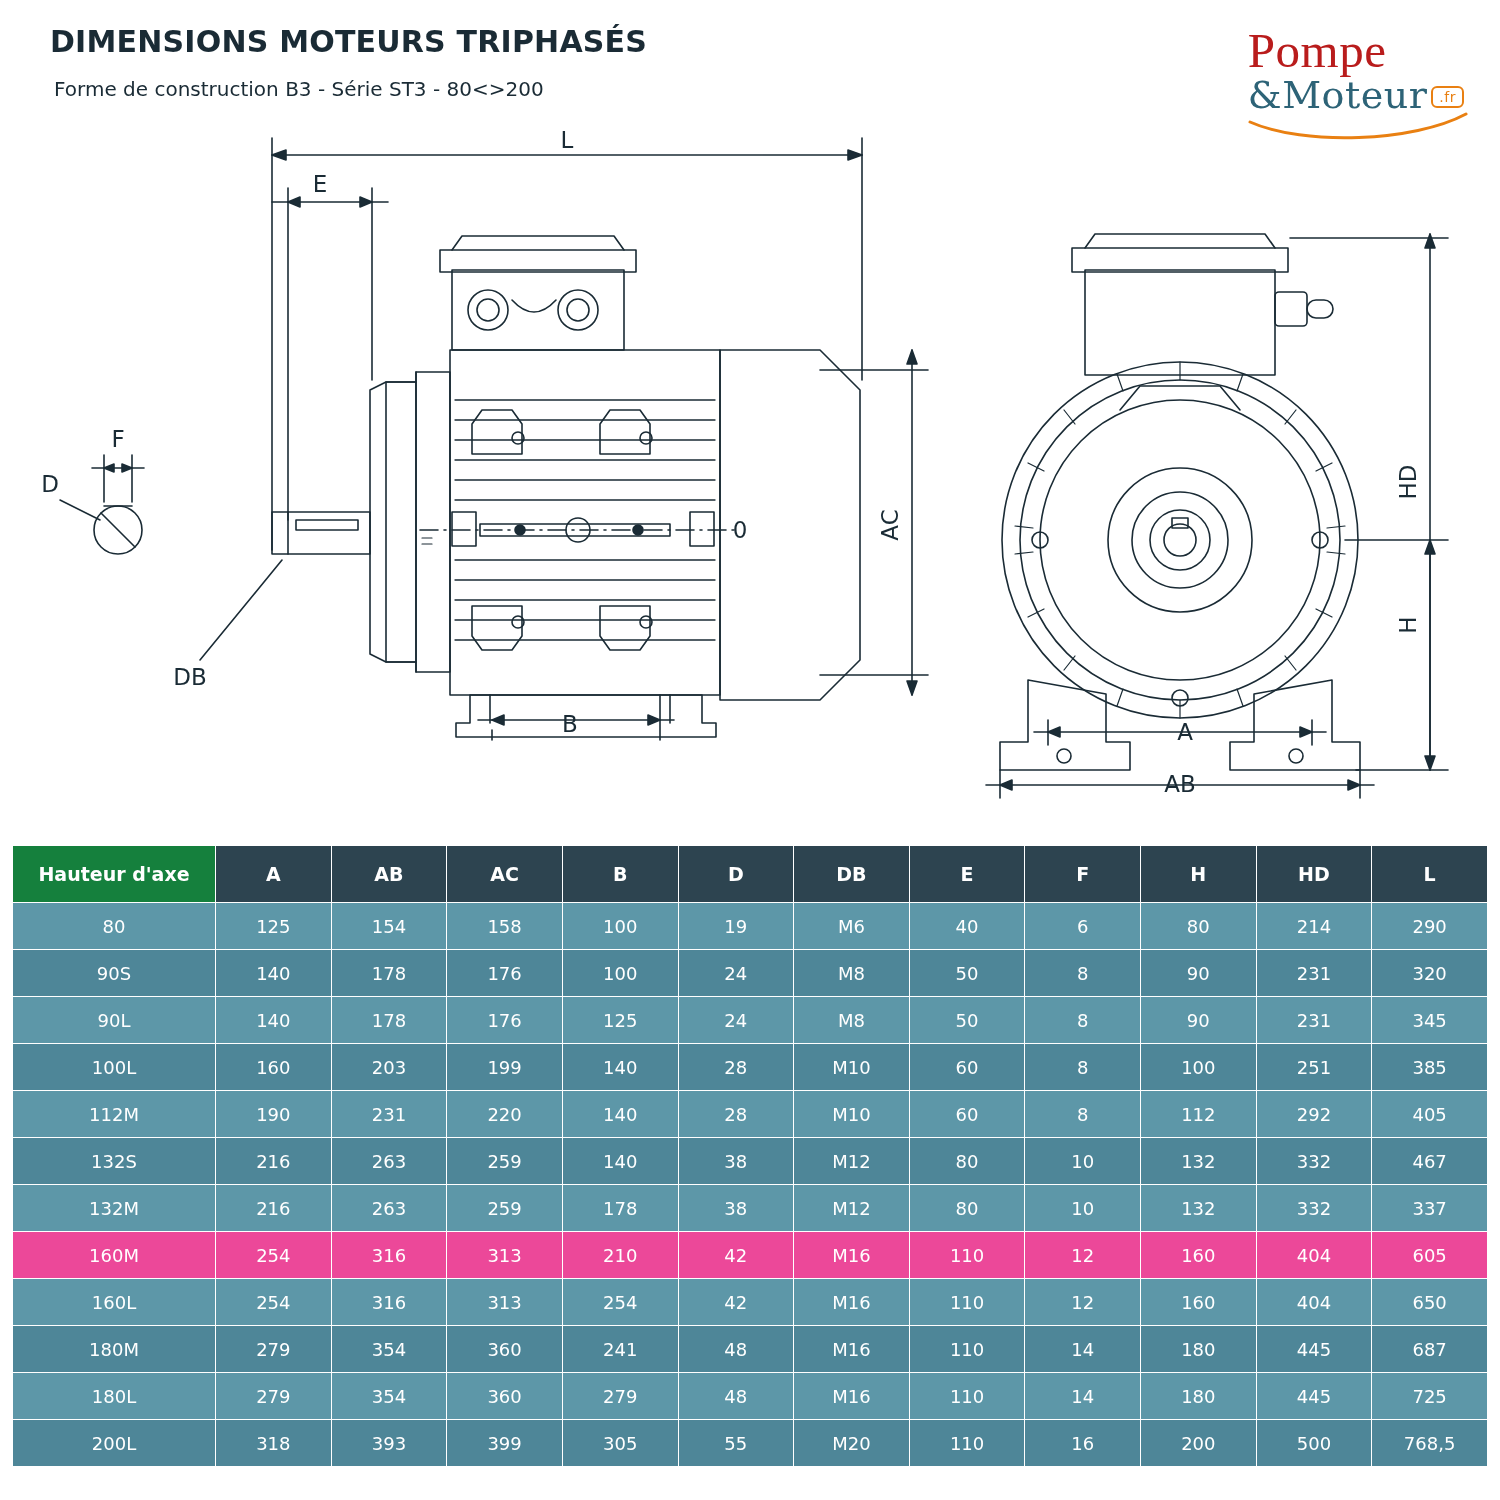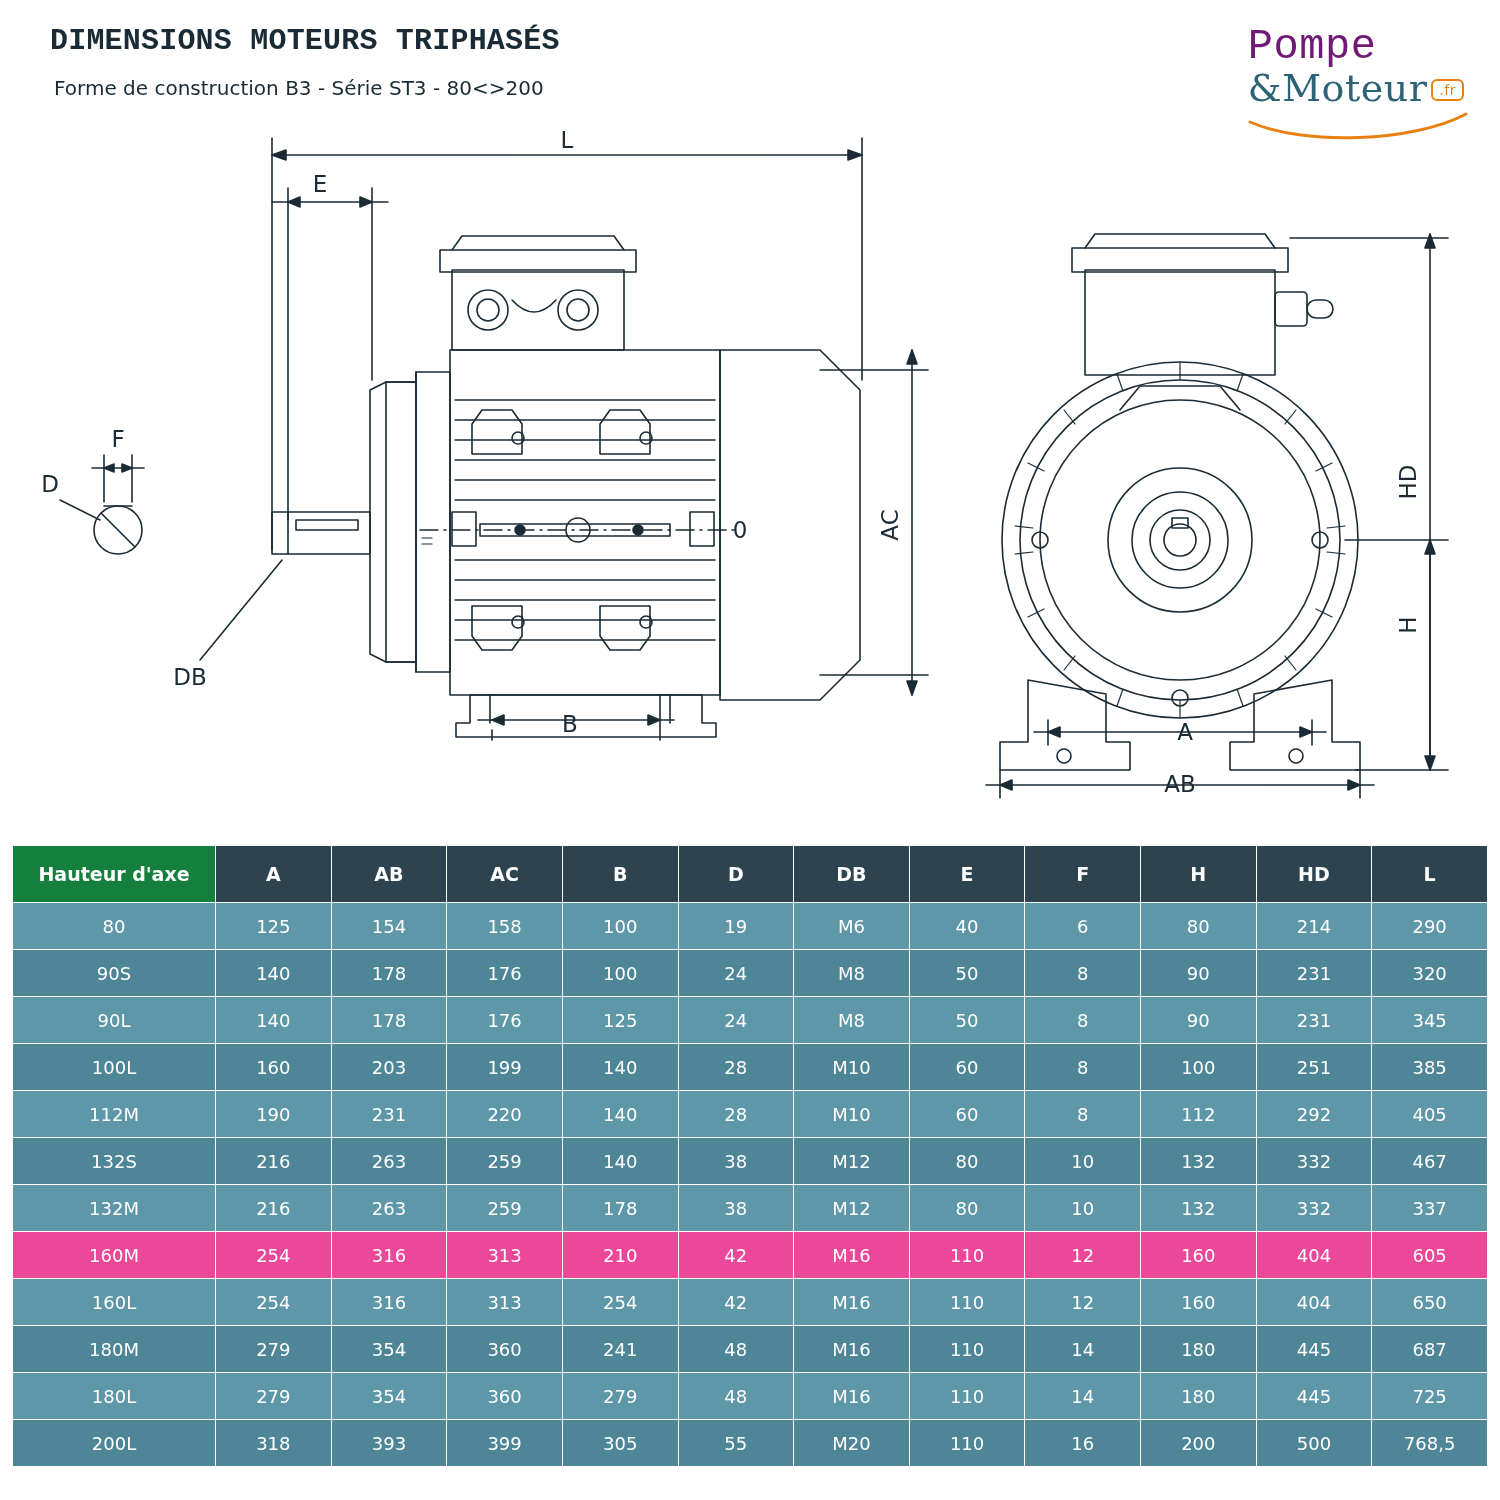--- a/index.html
+++ b/index.html
@@ -1,24 +1,24 @@
 <!DOCTYPE html>
 <html><head>
 <meta charset="utf-8">
 <style>
   html,body{margin:0;padding:0;background:#ffffff;}
   body{width:1500px;height:1500px;font-family:"DejaVu Sans",sans-serif;color:#1a2b35;position:relative;overflow:hidden;}
 
   
   .header{position:absolute;left:50px;top:24px;}
-  .title{font-size:30px;font-weight:bold;letter-spacing:.2px;color:#1a2b35;margin:0;font-family:Liberation Mono, monospace;}
+  .title{font-size:30px;font-weight:bold;letter-spacing:.2px;color:#1a2b35;margin:0;}
   .subtitle{font-size:20px;color:#1a2b35;margin:18px 0 0 4px;}
 
   .logo{position:absolute;right:40px;top:26px;text-align:left;}
-  .logo .l1{font-family:Liberation Mono, monospace;font-size:42px;color:#701a75;line-height:1.02;letter-spacing:.5px;}
+  .logo .l1{font-family:Liberation Serif, serif;font-size:49px;color:#b91c1c;line-height:1.02;letter-spacing:.5px;}
   .logo .l2{font-family:"DejaVu Serif",serif;font-size:38px;color:#2d6377;line-height:1.02;letter-spacing:.5px;}
   .logo .amp{color:#2d6377;}
   .logo .fr{display:inline-block;border:2px solid #e98012;color:#e98012;font-size:14px;font-family:"DejaVu Sans",sans-serif;
             border-radius:6px;padding:2px 6px;position:relative;top:-6px;left:4px;}
   .swoosh{position:absolute;left:-4px;top:54px;}
 
   
   .drawing{position:absolute;left:0;top:120px;width:1500px;height:700px;}
   .drawing svg{display:block;}
 

